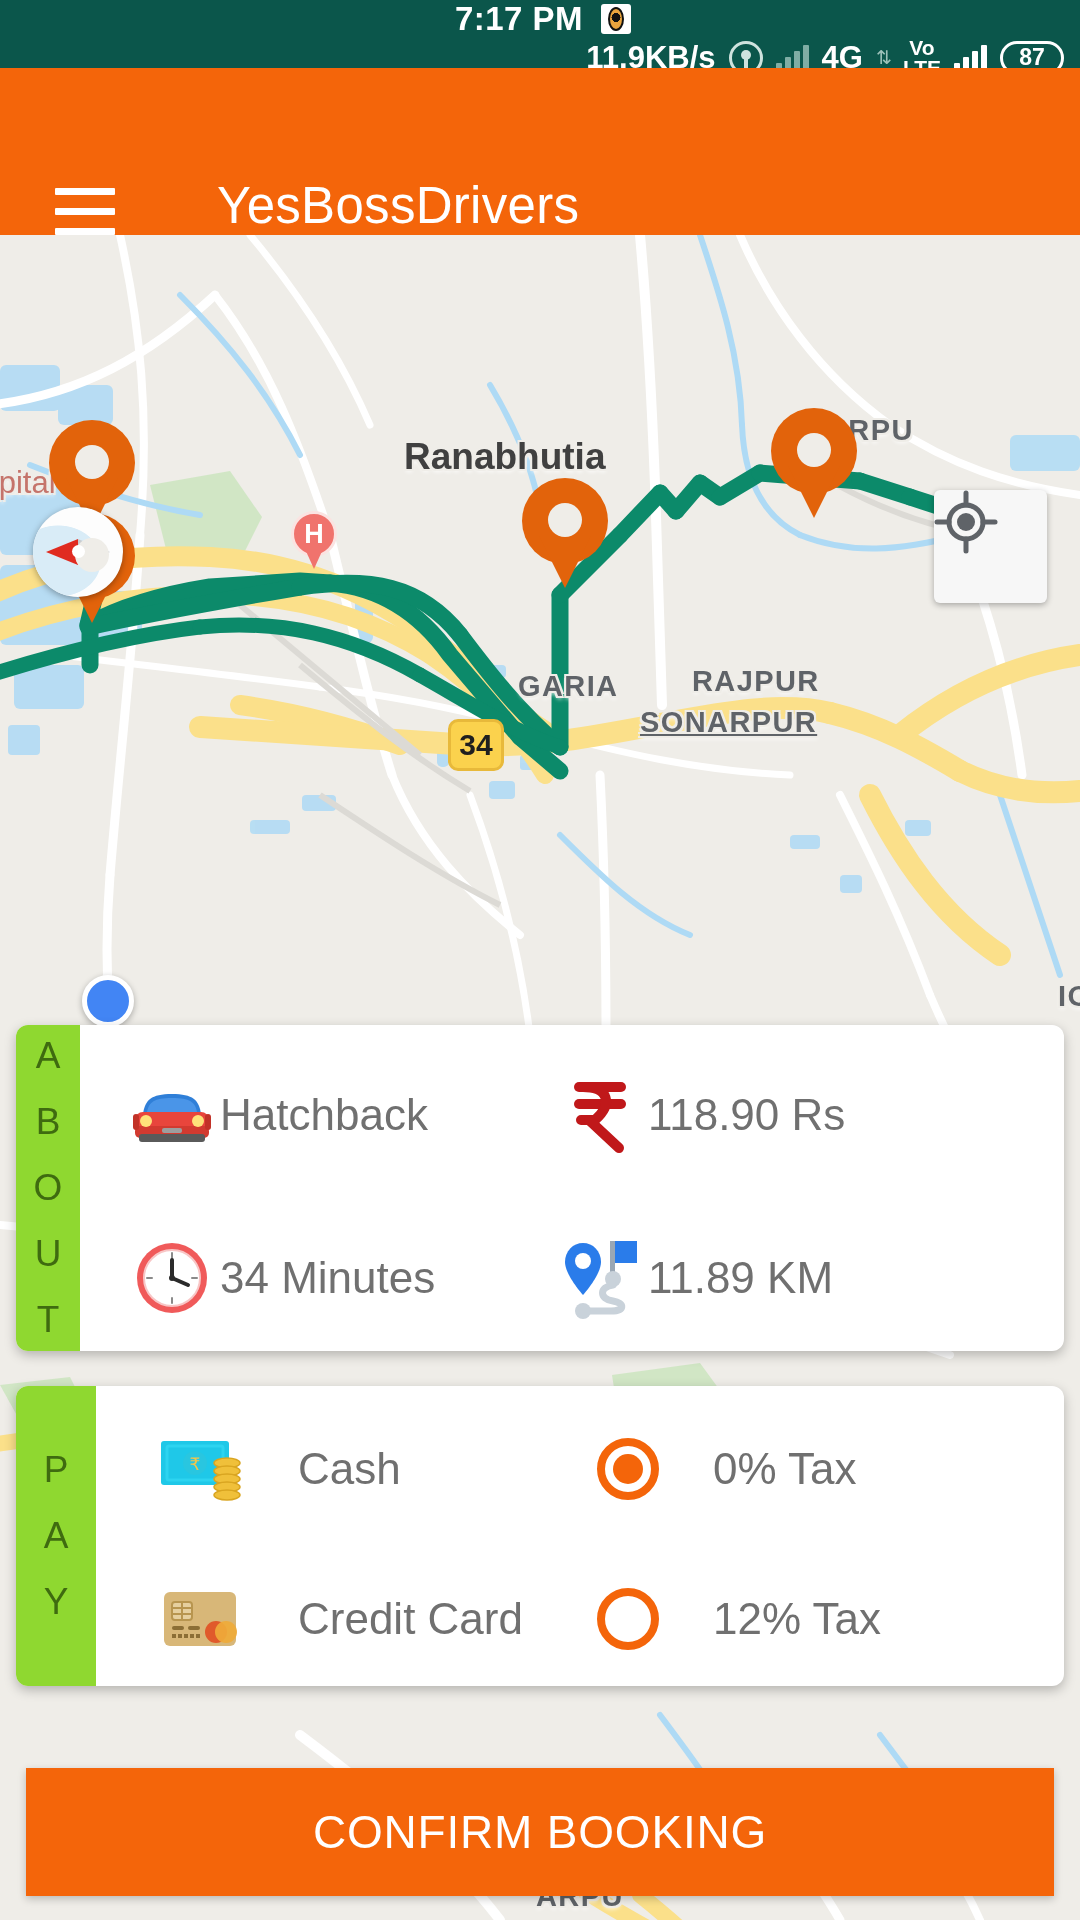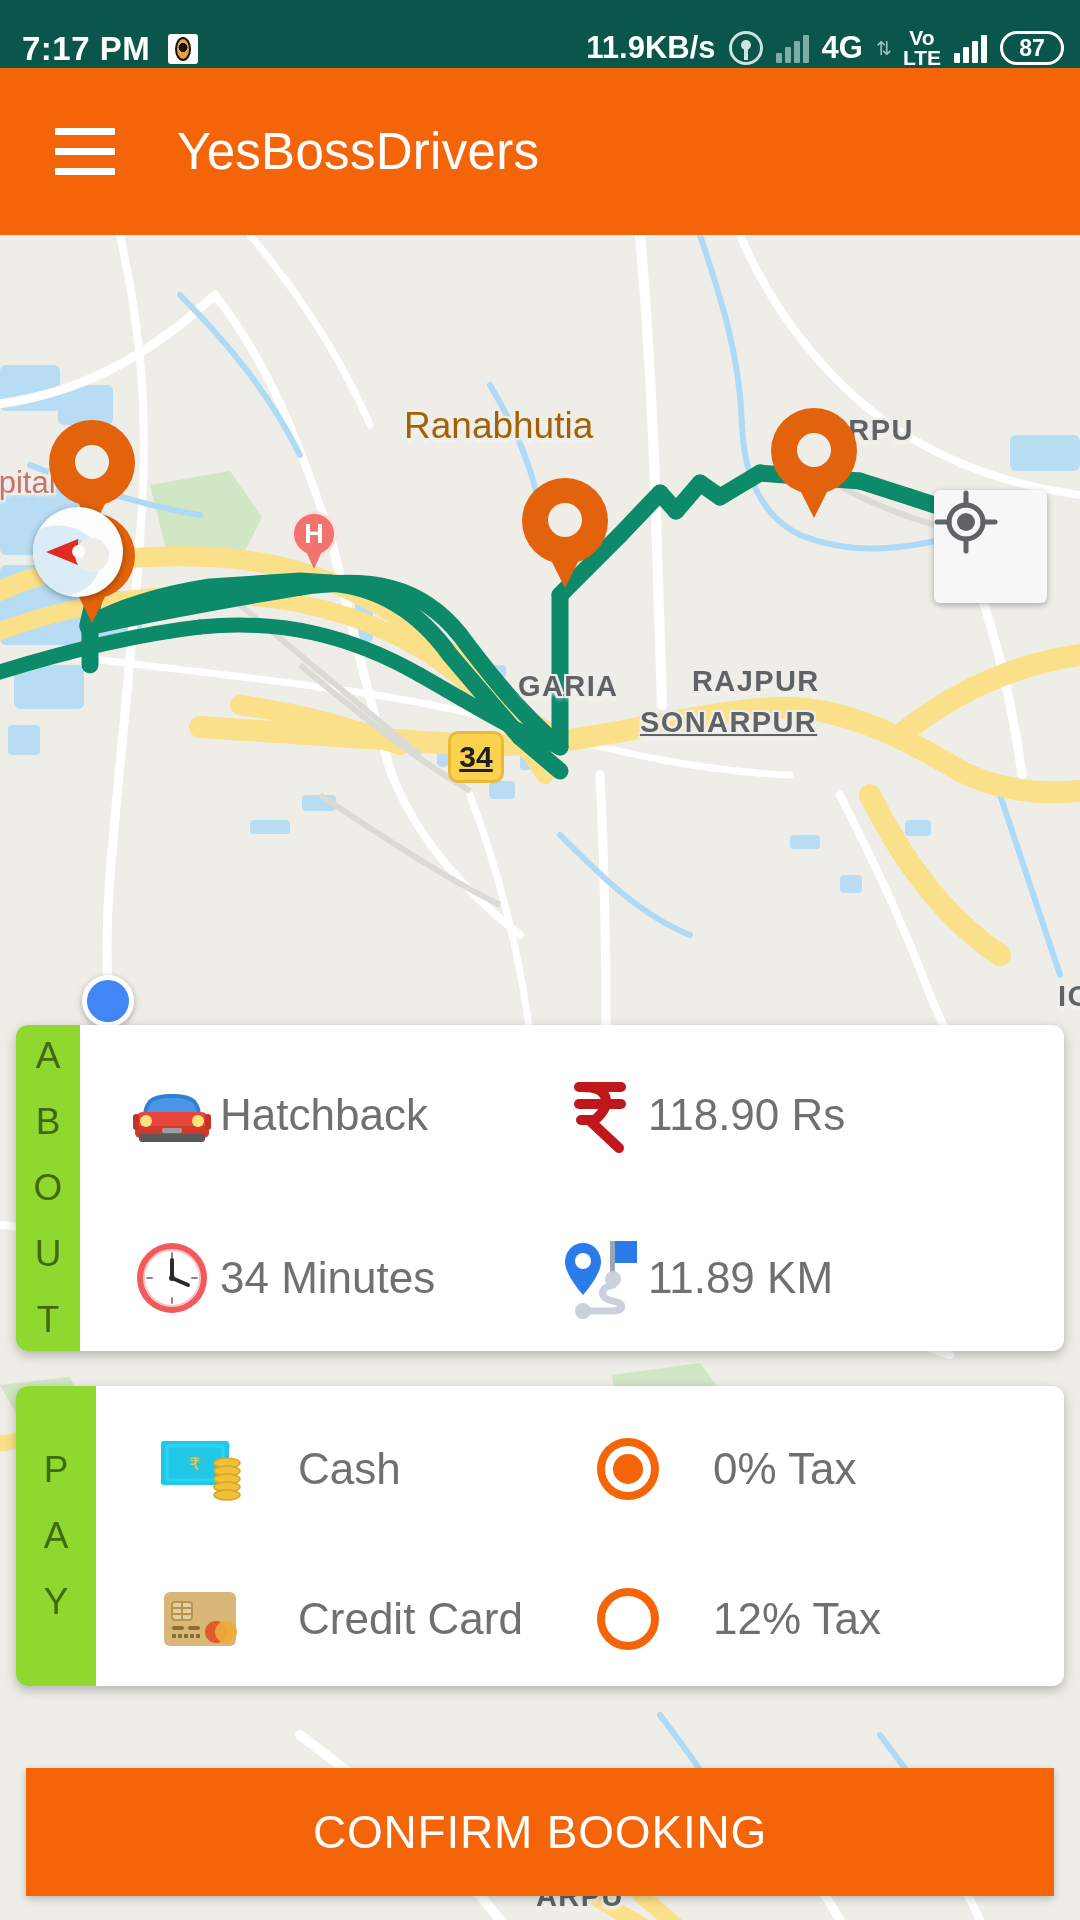--- a/index.html
+++ b/index.html
@@ -6,22 +6,22 @@
   html, body {
     width: 1080px; height: 1920px;
     font-family: "Liberation Sans", sans-serif;
     overflow: hidden; background: #eceae6;
   }
   .phone { position: relative; width: 1080px; height: 1920px; overflow: hidden; }
 
   
   .statusbar {
     position: absolute; top: 0; left: 0; width: 1080px; height: 68px;
-    background: #0B564B; display: flex; align-items: flex-end;
-    padding: 0 16px 0 22px; color: #ffffff;
+    background: #0B564B; display: flex; align-items: center;
+    padding: 0 16px 0 22px; color: #ffffff; flex-direction: column;
   }
   .sb-left { display: flex; align-items: center; gap: 18px; }
   .sb-time { font-size: 33px; font-weight: bold; letter-spacing: .5px; }
   .sb-appicon {
     width: 30px; height: 30px; background: #ffffff; border-radius: 3px;
     display: flex; align-items: center; justify-content: center;
   }
   .sb-appicon .glyph {
     width: 16px; height: 24px; border-radius: 50%;
     background: radial-gradient(circle at 50% 42%, #111 0 34%, #E8A33D 35% 100%);
@@ -52,42 +52,42 @@
   .volte .l1 { font-size: 21px; } .volte .l2 { font-size: 21px; }
   .battery {
     width: 64px; height: 34px; border: 3px solid #ffffff; border-radius: 17px;
     display: flex; align-items: center; justify-content: center; font-size: 23px;
     font-weight: bold; position: relative;
   }
 
   
   .appbar {
     position: absolute; top: 68px; left: 0; width: 1080px; height: 167px;
-    background: #F4650A; display: flex; align-items: center; padding-left: 55px;
+    background: #F4650A; display: flex; align-items: flex-end; padding-left: 55px; gap: 40px;
   }
   .hamburger { width: 60px; display: flex; flex-direction: column; gap: 13px; cursor: pointer; }
   .hamburger span { display: block; height: 7px; background: #ffffff; border-radius: 1px; }
   .appbar-title {
     margin-left: 62px; color: #ffffff; font-size: 51px; font-weight: 400; letter-spacing: .3px;
   }
 
   
   .map {
     position: absolute; top: 235px; left: 0; width: 1080px; height: 1685px;
     background: #EFEDE8; overflow: hidden;
   }
   .map svg { position: absolute; top: 0; left: 0; }
 
   .map-label {
     position: absolute; color: #5F6368; text-shadow:
       -2px -2px 0 #EFEDE8, 2px -2px 0 #EFEDE8, -2px 2px 0 #EFEDE8, 2px 2px 0 #EFEDE8,
       0 3px 4px rgba(255,255,255,.9);
     white-space: nowrap; pointer-events: none;
   }
-  .lbl-town { font-size: 37px; color: #a16207; font-weight: 400; }
+  .lbl-town { font-size: 37px; color: #404040; font-weight: 700; margin-top: 31px; }
   .lbl-place { font-size: 29px; font-weight: bold; letter-spacing: 1.4px; color: #5F6368; }
   .lbl-poi { font-size: 31px; color: #C5746B; }
 
   
   .pin { position: absolute; width: 86px; height: 112px; }
   .pin .body {
     width: 86px; height: 86px; background: #E2630B; border-radius: 50% 50% 50% 50%;
     position: relative;
   }
   .pin .body::after {
@@ -393,21 +393,21 @@
     <div class="map-label lbl-poi" style="left:-34px; top:230px;">ospital</div>
     <div class="map-label lbl-town" style="left:404px; top:170px;">Ranabhutia</div>
     <div class="map-label lbl-place" style="left:518px; top:435px;">GARIA</div>
     <div class="map-label lbl-place" style="left:692px; top:430px;">RAJPUR</div>
     <div class="map-label lbl-place" style="left:640px; top:471px;text-decoration:underline;">SONARPUR</div>
     <div class="map-label lbl-place" style="left:826px; top:179px;">ARPU</div>
     <div class="map-label lbl-place" style="left:1058px; top:745px;">IO</div>
     <div class="map-label lbl-place" style="left:410px; top:1166px;">THAKURPUKUR</div>
     <div class="map-label lbl-place" style="left:536px; top:1645px;">ARPU</div>
 
-    <div class="shield" style="left:448px; top:496px;text-decoration:underline;">
+    <div class="shield" style="left:448px; top:484px;">
       <span>34</span>
     </div>
 
     <div class="poi-h" style="left:291px; top:276px;">
       <div class="circ">
           <span>H</span>
         </div>
       <div class="tip"></div>
     </div>
 

